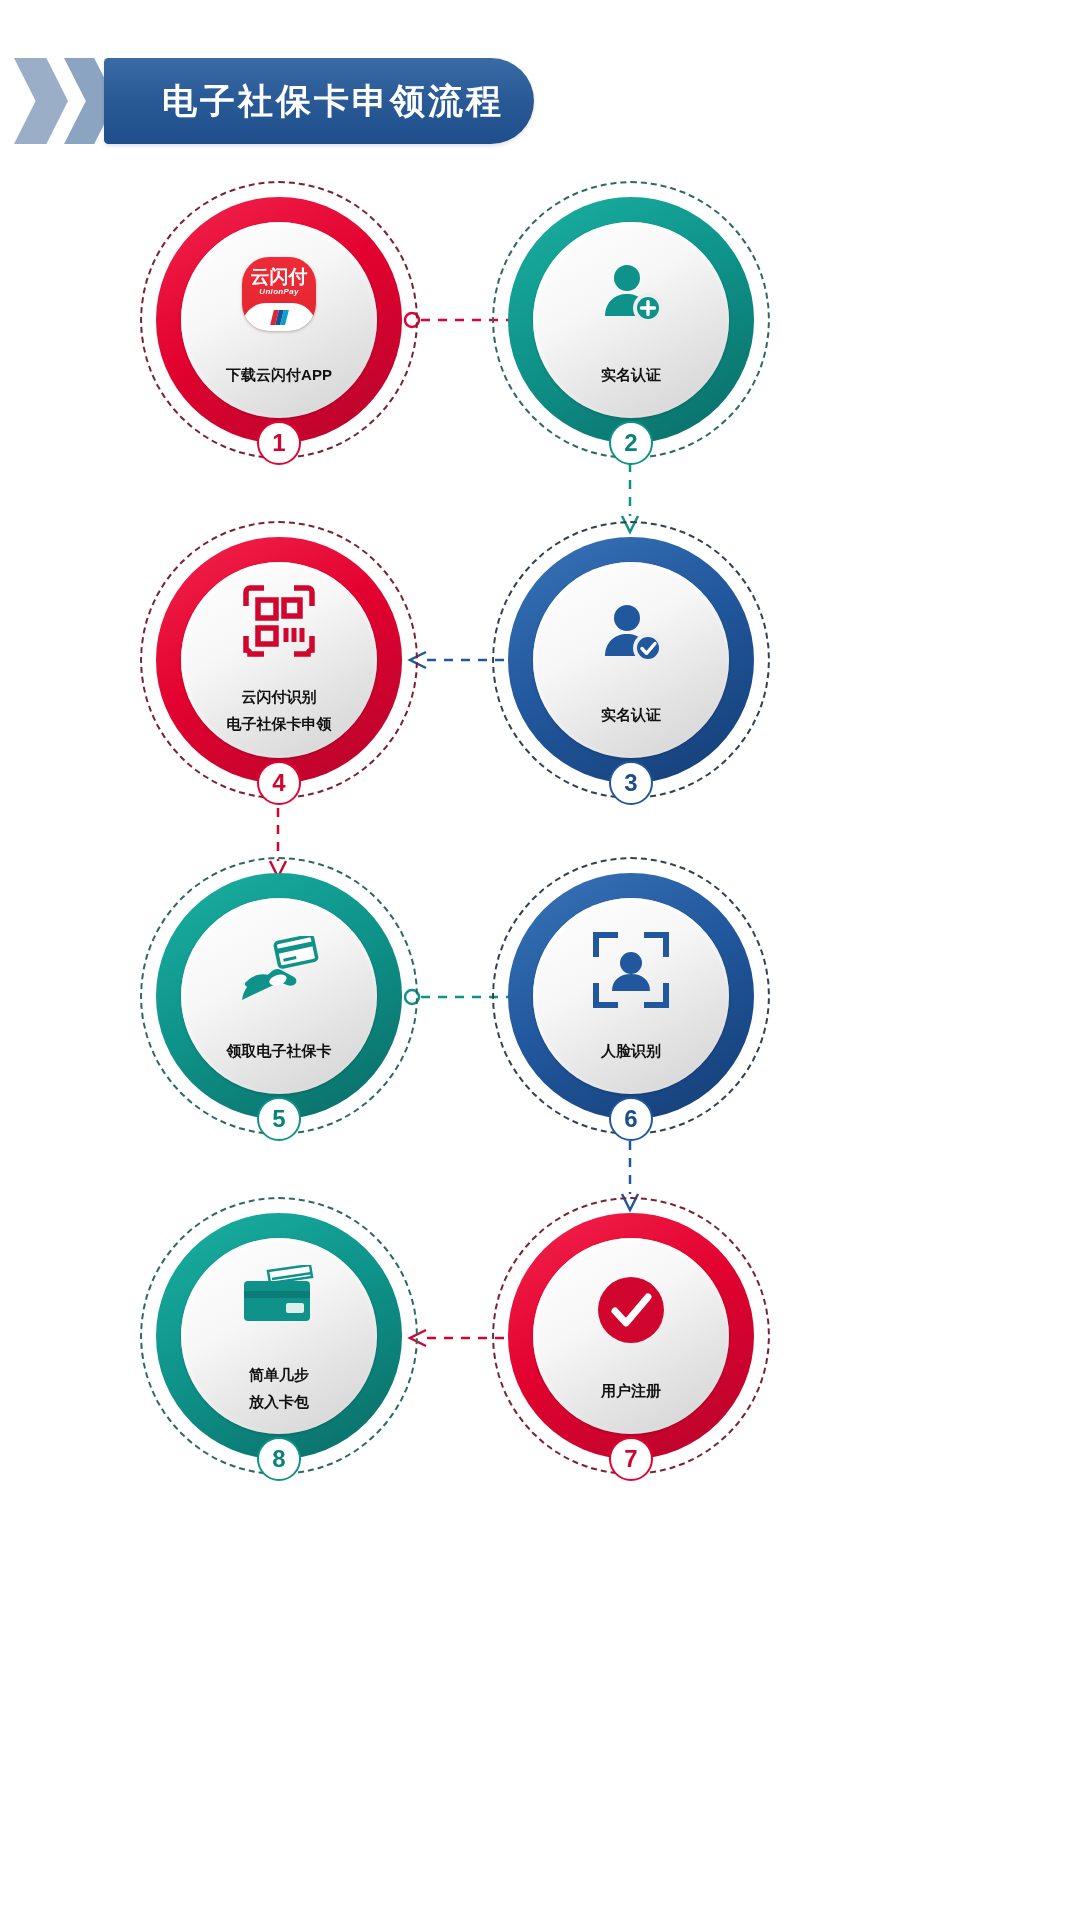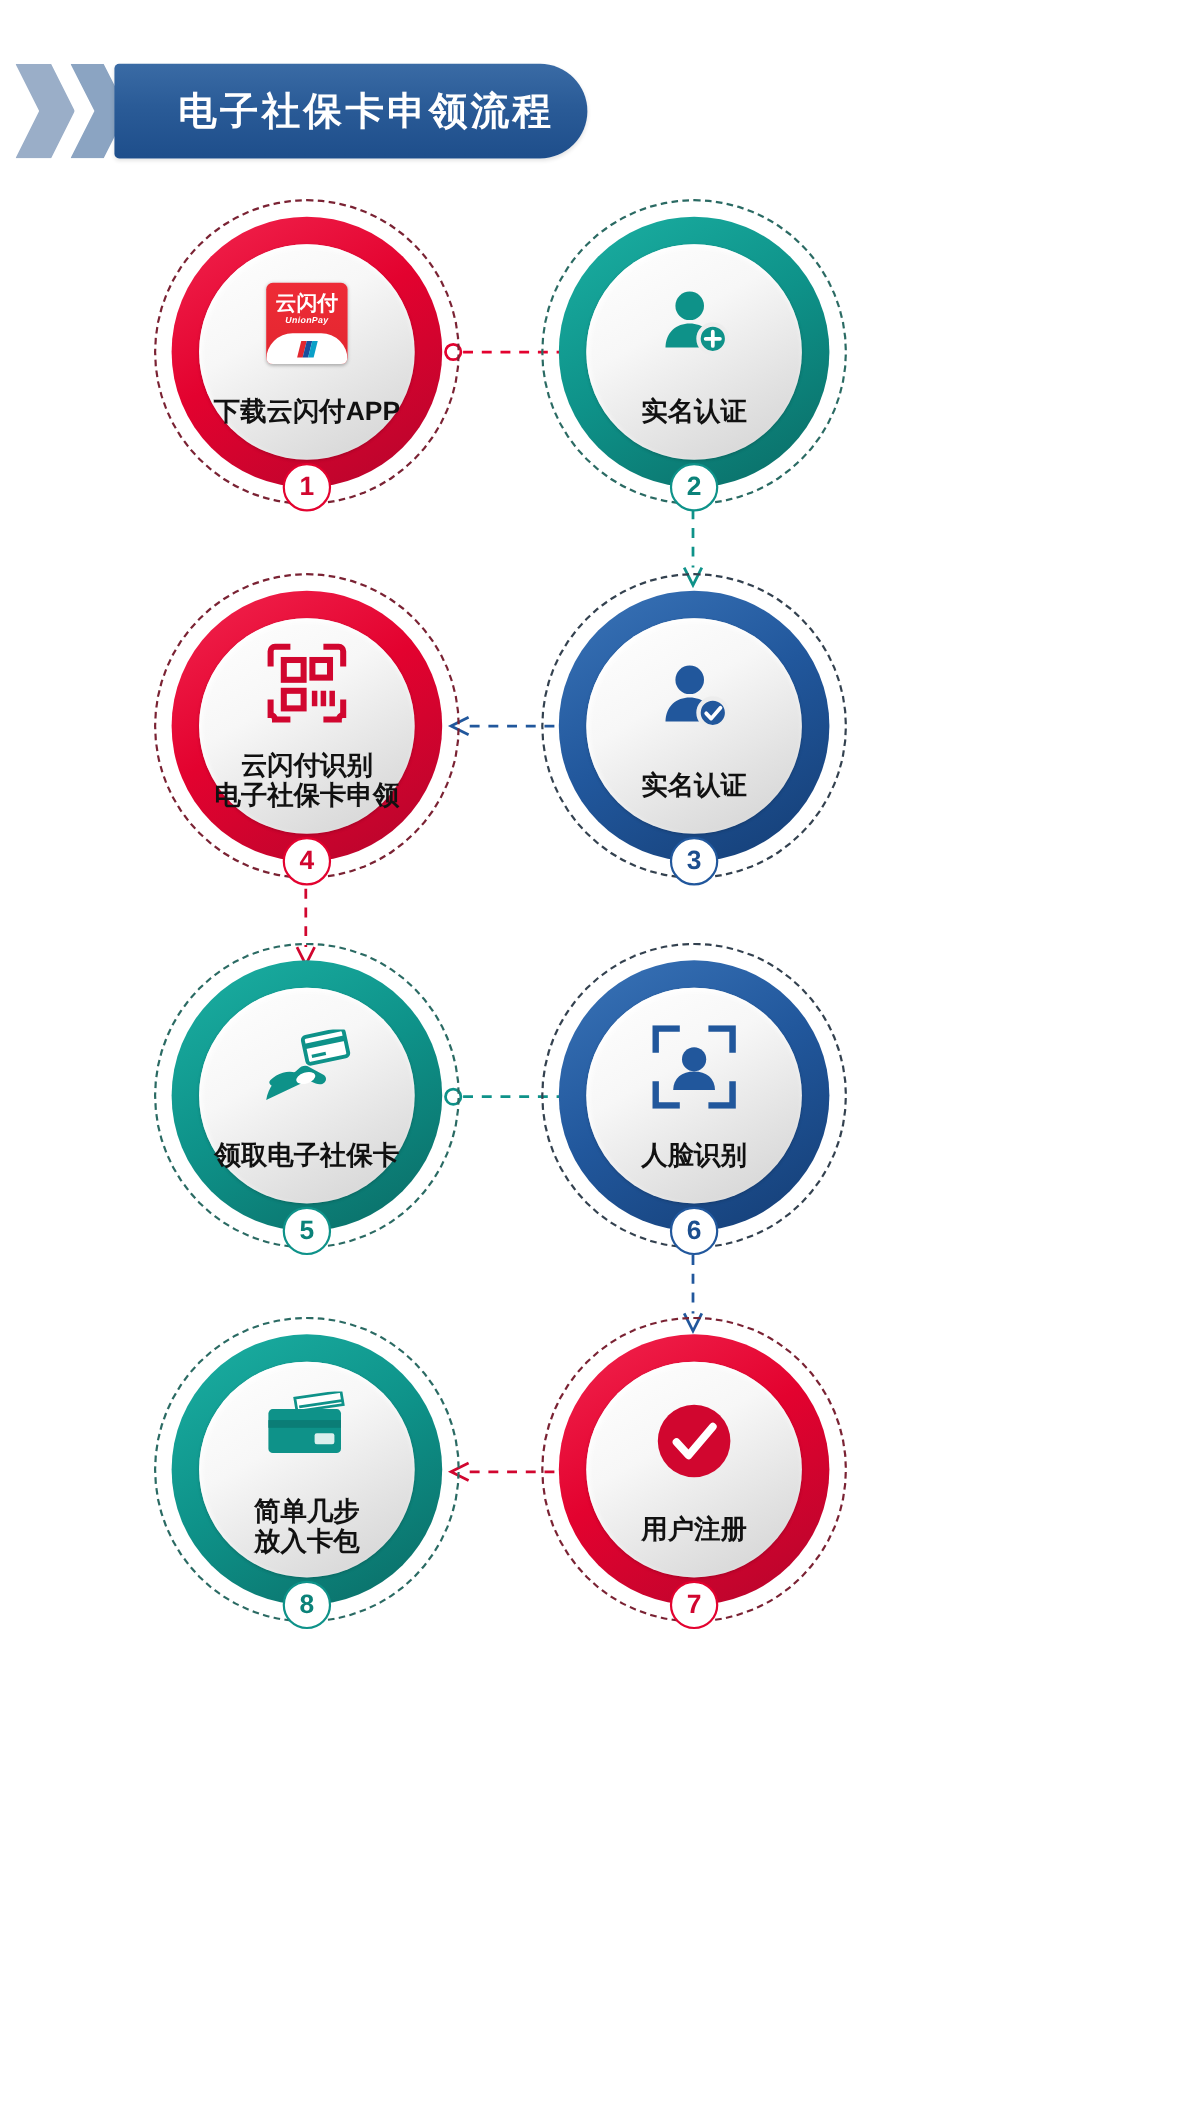--- a/index.html
+++ b/index.html
@@ -66,39 +66,39 @@
 
   .disc {
     position: absolute; left: 25px; top: 25px;
     width: 196px; height: 196px; border-radius: 50%;
     background: linear-gradient(150deg, #ffffff 0%, #f7f7f7 38%, #e2e2e2 72%, #d2d2d2 100%);
     box-shadow: inset 2px 3px 6px rgba(255,255,255,.9), 0 1px 3px rgba(0,0,0,.18);
     display: flex; flex-direction: column; align-items: center; justify-content: center;
   }
 
   .icon-wrap { height: 84px; display: flex; align-items: center; justify-content: center; margin-bottom: 4px; }
-  .caption { text-align: center; font-size: 24px; font-weight: bold; color: #111; line-height: 27px; white-space: nowrap; margin-top: 21px; }
+  .caption { text-align: center; font-size: 15px; font-weight: bold; color: #111; line-height: 27px; white-space: nowrap; margin-top: 21px; }
 
   .badge {
     position: absolute; left: 50%; bottom: -22px; transform: translateX(-50%);
     width: 44px; height: 44px; border-radius: 50%;
     background: #ffffff; border: 2px solid #888;
     display: flex; align-items: center; justify-content: center;
     font-size: 24px; font-weight: bold;
   }
   .step.red  .badge { border-color: #e3022f; color: #d1062f; }
   .step.teal .badge { border-color: #0e9289; color: #0b8279; }
   .step.blue .badge { border-color: #21579c; color: #1c4e8e; }
 
   
   .conn { position: absolute; }
   .conn svg { display: block; overflow: visible; }
 
   
-  .up-icon { width: 74px; height: 74px; border-radius: 6px; position: relative;
+  .up-icon { width: 74px; height: 74px; border-radius: 27px; position: relative;
              background: linear-gradient(180deg,#ee2b36 0%, #e2262f 100%); overflow: hidden;
              box-shadow: 0 1px 3px rgba(0,0,0,.25); }
   .up-top { position: absolute; left: 0; top: 0; width: 100%; height: 48px;
             display: flex; flex-direction: column; align-items: center; justify-content: center; }
   .up-cn { color: #fff; font-size: 19px; font-weight: bold; letter-spacing: 0px; line-height: 20px; }
   .up-en { color: #fff; font-size: 8px; font-weight: bold; font-style: italic; letter-spacing: .3px; }
   .up-bot { position: absolute; left: 0; bottom: 0; width: 100%; height: 28px; background: #fff;
             border-radius: 24px 24px 4px 4px; display: flex; align-items: center; justify-content: center; }
   .up-stripes { display: flex; transform: skewX(-14deg); }
   .up-stripes i { display: block; width: 5px; height: 15px; }

